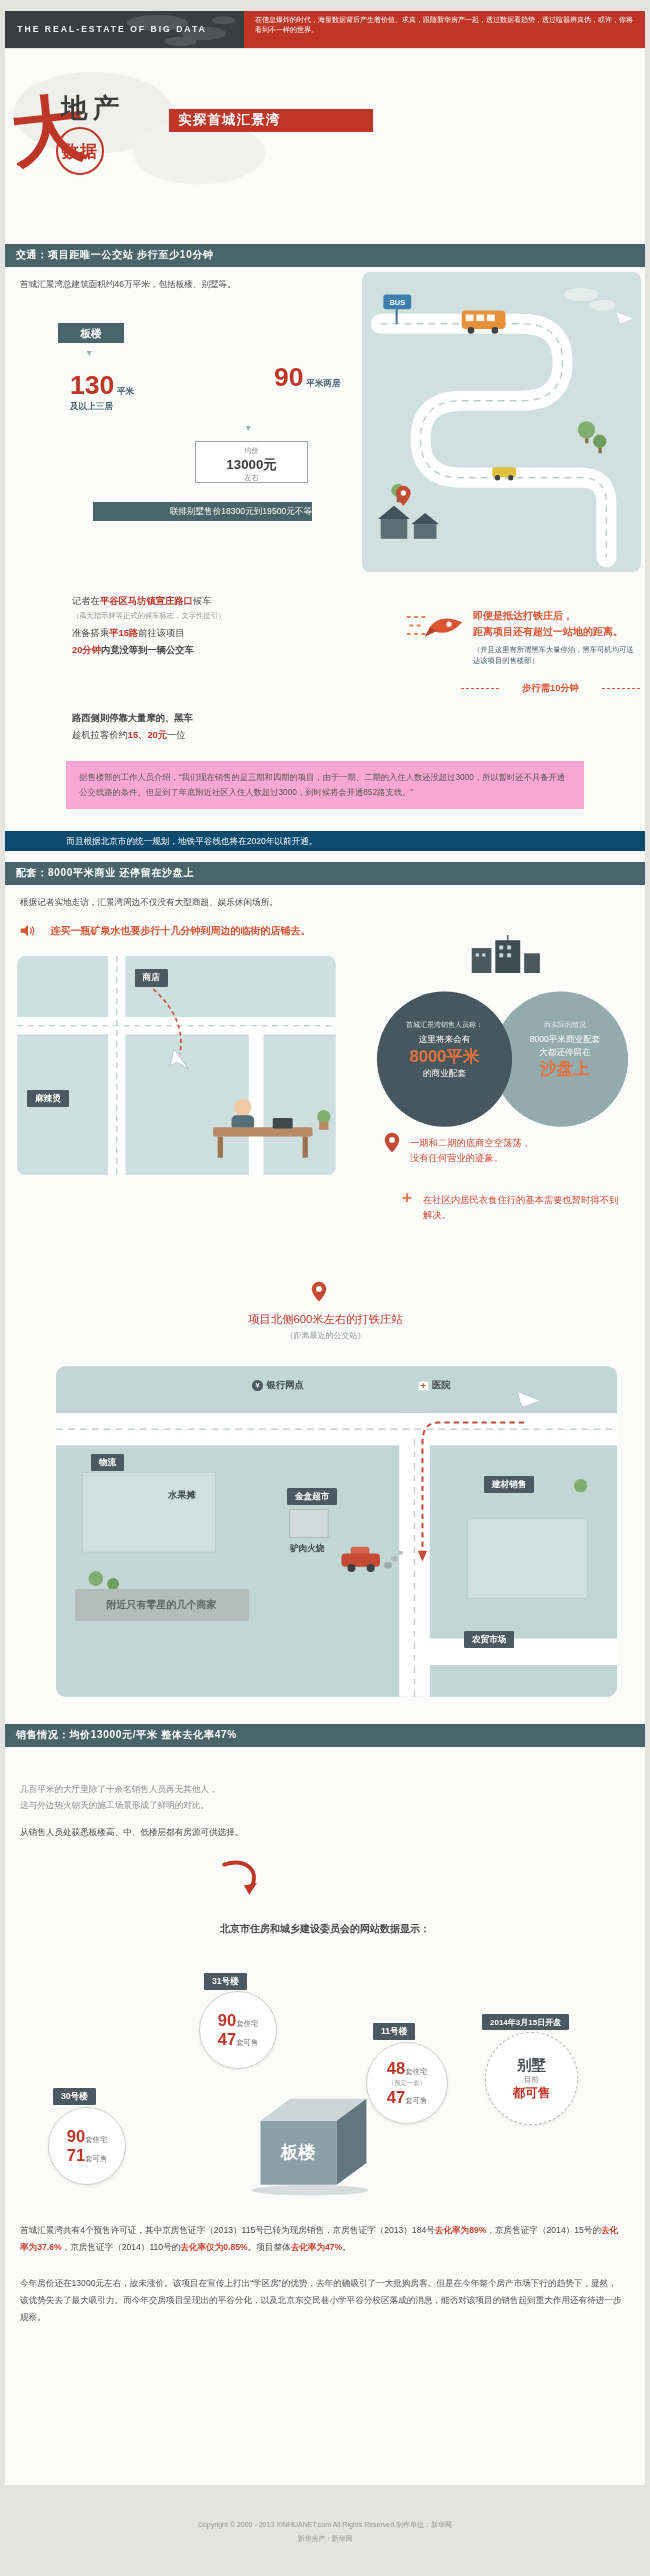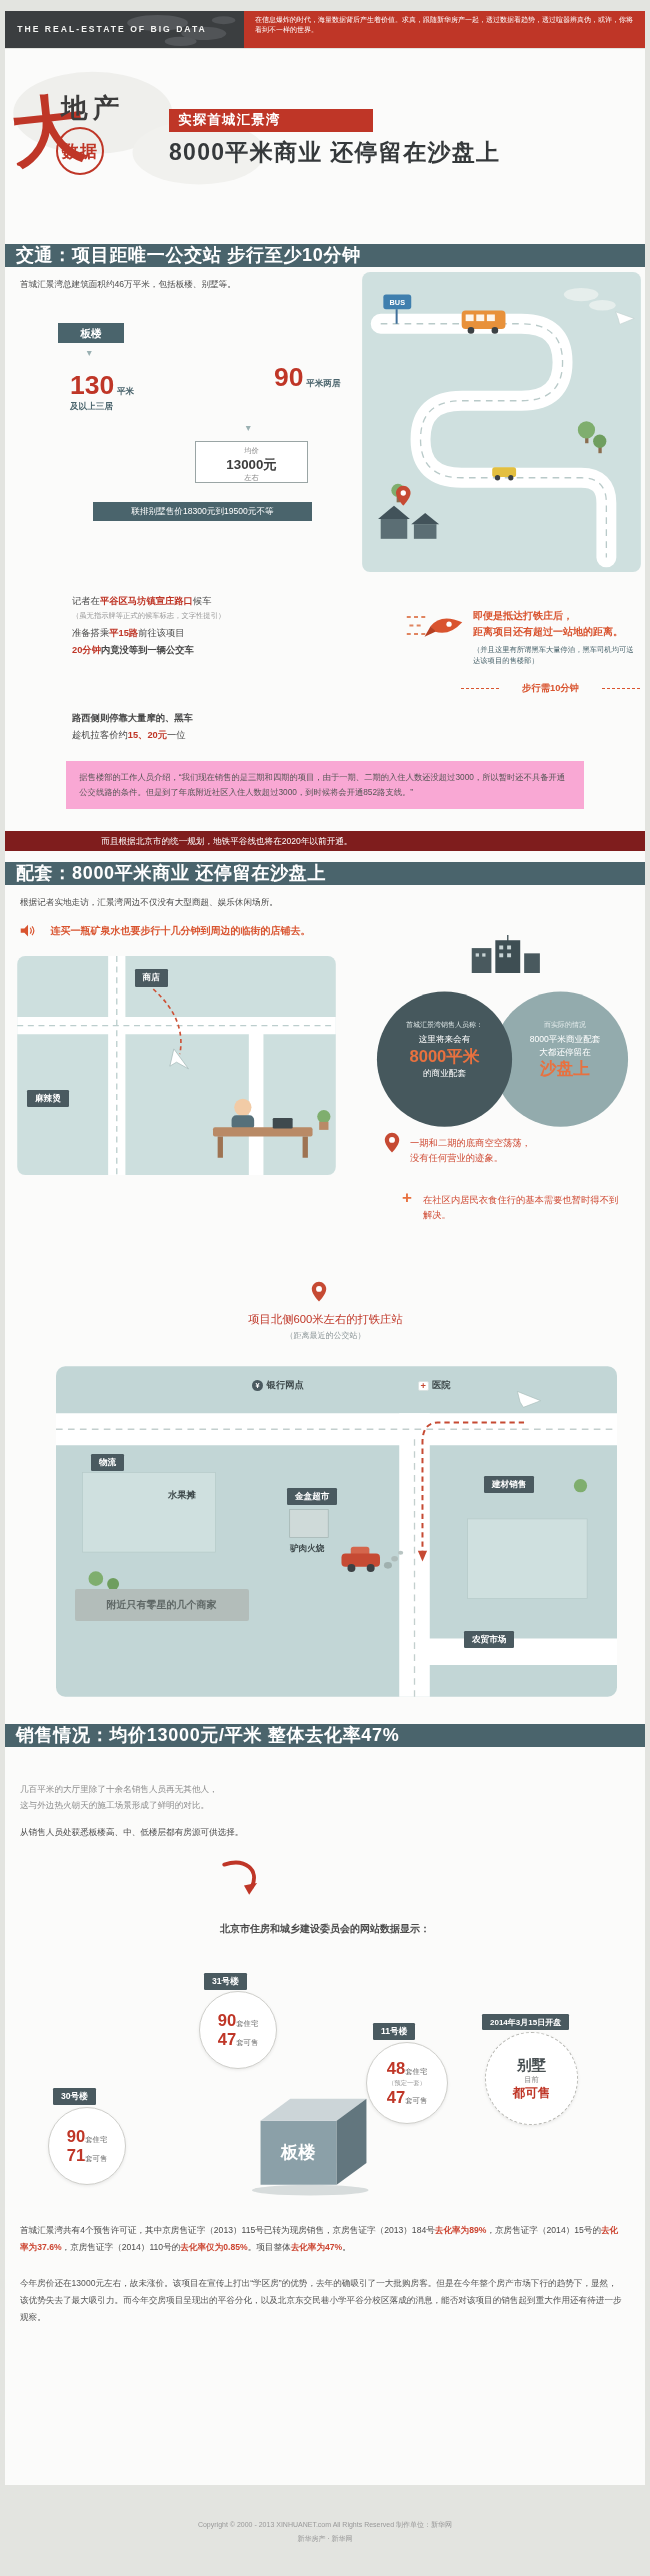--- a/index.html
+++ b/index.html
@@ -16,45 +16,45 @@
 .logo-da{left:10.6px;top:93px;font-family:"DejaVu Serif","Liberation Serif",serif;font-size:74px;line-height:1;font-weight:bold;color:#bf3627;transform:rotate(-6deg)}
 .logo-dichan{left:61px;top:90px;font-size:26.5px;font-weight:bold;color:#3c3c3c;letter-spacing:5.3px}
 .logo-circle{left:56px;top:127px;width:48px;height:48px;border:2px solid #bf3627;border-radius:50%;display:flex;align-items:center;justify-content:center}
 .logo-circle span{color:#bf3627;font-size:17px;font-weight:bold;letter-spacing:1.3px}
 .subtitle-bar{left:169px;top:109px;width:204px;height:22.6px;background:#bf3627;color:#fff;font-size:13.3px;font-weight:bold;line-height:22.6px;padding-left:9.3px;letter-spacing:1.3px}
 .main-title{left:169px;top:137px;font-size:23px;font-weight:bold;color:#35393b;letter-spacing:1.3px}
 .issue-bar{left:169px;top:181px;width:476px;height:14.6px;background:#dfe0dc;color:#777;font-size:7.3px;line-height:14.6px;padding-left:6.6px;display:flex;align-items:center}
 .issue-bar .txt{flex:1}
 .share-dot{width:8px;height:8px;border-radius:50%;background:#a8aba6;margin-right:4px}
 
-.sec-header{left:5.3px;width:640px;height:22.6px;background:#4a646c;color:#fff;font-size:18px;font-weight:bold;line-height:22.6px;padding-left:10.6px;letter-spacing:0.7px}
+.sec-header{left:5.3px;width:640px;height:22.6px;background:#4a646c;color:#fff;font-size:10px;font-weight:bold;line-height:22.6px;padding-left:10.6px;letter-spacing:0.7px}
 .intro{font-size:8.6px;color:#4a4a4a}
 
 .banlou-label{left:58px;top:323px;width:66px;height:20px;background:#4a646c;color:#fff;font-size:10.6px;font-weight:bold;text-align:center;line-height:20px}
 .flow-arrow{color:#9ab0b2;font-size:8.6px}
 .big-num{color:#bf3627;font-size:26.5px;font-weight:bold;line-height:1}
 .big-unit{color:#4a646c;font-size:8.6px;font-weight:bold;margin-left:2.7px}
 .stat-desc{color:#4a646c;font-size:8.6px;font-weight:bold;margin-top:2.7px}
 .avg-box{left:195px;top:441px;width:113px;height:42px;border:0.7px solid #9aa5a5;background:#fff;text-align:center;padding-top:4px}
 .avg-box .lbl{font-size:7.3px;color:#888}
 .avg-box .price{font-size:13.3px;font-weight:bold;color:#3c3c3c;line-height:1.3}
 .avg-box .sfx{font-size:7.3px;color:#888}
-.villa-note{left:93px;top:502px;width:219px;height:18.6px;background:#4a646c;color:#fff;font-size:8.6px;line-height:18.6px;text-align:center}
+.villa-note{left:93px;top:502px;width:219px;height:18.6px;background:#4a646c;color:#fff;font-size:8.6px;line-height:18.6px;text-align:right}
 .orange-note{color:#d9542f;font-size:10px;font-weight:bold;line-height:1.55}
 .teal-small{color:#4a646c;font-size:7.3px;line-height:1.5}
 .walk{display:flex;align-items:center;gap:23px}
 .walk-text{color:#d9542f;font-size:9.3px;font-weight:bold;white-space:nowrap}
 .dash-rule{flex:1;border-top:1.3px dashed #d9542f;height:0}
 .t-dark{color:#474747}
 .t-red{color:#bf3627;font-weight:bold}
 .rep{font-size:9.3px}
 .rep-note{font-size:7.3px;color:#999}
 .moto{font-size:9.3px;font-weight:bold;color:#474747}
 .quote-box{left:66px;top:761px;width:518px;height:48px;background:#f9a8d4;padding:8.6px 13.3px;font-size:8.3px;color:#555;line-height:1.85}
-.metro-band{left:5.3px;top:831px;width:640px;height:20px;background:#7f1d1d;color:#fff;font-size:8.6px;line-height:20px;padding-left:96px}
+.metro-band{left:5.3px;top:831px;width:640px;height:20px;background:#0c4a6e;color:#fff;font-size:8.6px;line-height:20px;padding-left:61px}
 
 .speaker-row{display:flex;align-items:center;gap:16px}
 .dark-pill{display:inline-block;background:#4a5a60;color:#fff;font-size:8.6px;font-weight:bold;padding:2.7px 8px;border-radius:1.3px;white-space:nowrap}
 .venn-title{font-size:7px;color:#dfe8e8;margin-bottom:2.7px}
 .venn-line{font-size:8.6px;color:#fff;line-height:1.5}
 .venn-hl{font-size:16.6px;font-weight:bold;color:#e8713f;line-height:1.3}
 .red-note{color:#cf4a33;font-size:9.3px;line-height:1.65}
 .plus-sign{color:#e8713f;font-size:17px;font-weight:bold}
 .station-title{color:#bf3627;font-size:11.3px;font-weight:normal;text-align:center}
 .station-sub{color:#8a9496;font-size:8px;text-align:center}
@@ -109,21 +109,20 @@
     <ellipse cx="300" cy="150" rx="100" ry="48" fill="#f1f1ee"></ellipse>
   </svg>
 
   <div class="abs logo-da">大</div>
   <div class="abs logo-dichan">地产</div>
   <div class="abs logo-circle">
     <span>数据</span>
   </div>
 
   <div class="abs subtitle-bar">实探首城汇景湾</div>
-  <div class="abs main-title">8000平米商业 还停留在沙盘上</div>
 
   <div class="abs sec-header" style="top:244px">交通：项目距唯一公交站 步行至少10分钟</div>
 
   <div class="abs intro" style="left:20px;top:279px">首城汇景湾总建筑面积约46万平米，包括板楼、别墅等。</div>
 
   <div class="abs banlou-label">板楼</div>
   <div class="abs flow-arrow" style="left:85px;top:348px">▼</div>
 
   <div class="abs" style="left:274px;top:364px">
     <span class="big-num">90</span><span class="big-unit">平米两居</span>

